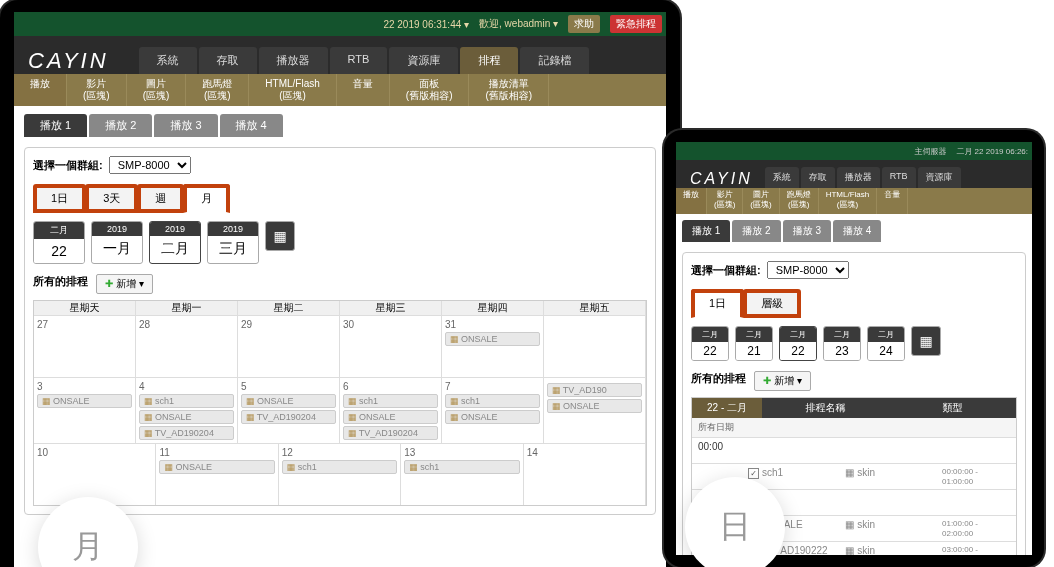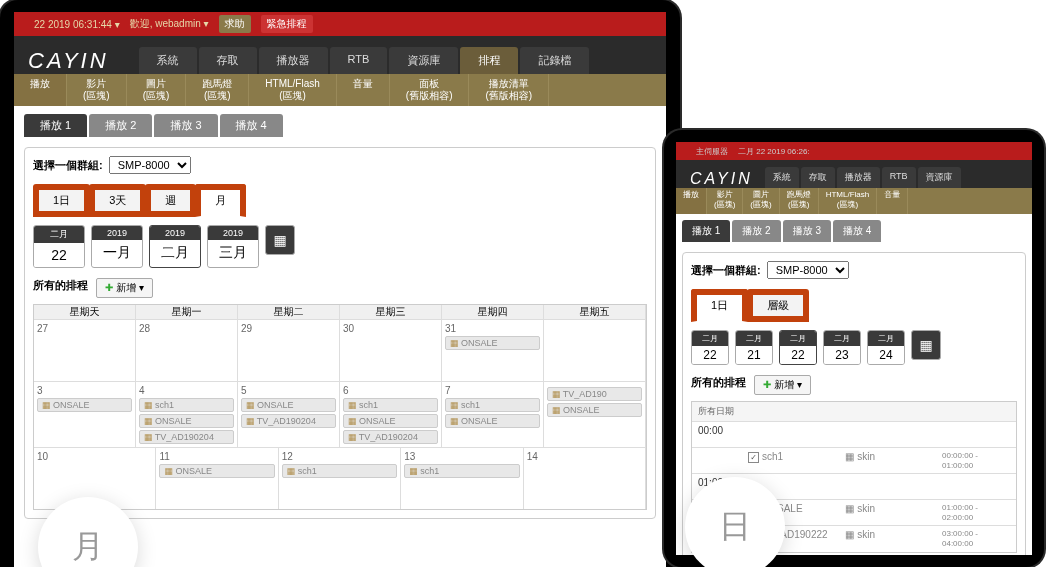--- a/index.html
+++ b/index.html
@@ -1,20 +1,20 @@
 <!DOCTYPE html>
 <html><head>
 <meta charset="utf-8">
 <style>
 *{box-sizing:border-box;margin:0;padding:0;font-family:Arial,'Microsoft YaHei',sans-serif}
 body{background:#fff;width:1054px;height:567px;position:relative;overflow:hidden}
 .laptop{position:absolute;left:0;top:0;width:680px;height:567px;background:#000;border-radius:18px 18px 0 0;padding:12px 14px 0;box-shadow:0 0 0 2px #2a2a2a}
 .tablet{position:absolute;right:10px;top:130px;width:380px;height:437px;background:#000;border-radius:18px;padding:12px;box-shadow:0 0 0 2px #2a2a2a}
 .screen{background:#fff;width:100%;height:100%;overflow:hidden;font-size:11px}
-.topbar{background:#b91c1c;color:#ccc;height:24px;display:flex;align-items:center;justify-content:flex-start;padding:0 20px;gap:10px;font-size:10px}
+.topbar{background:#14532d;color:#ccc;height:24px;display:flex;align-items:center;justify-content:flex-end;padding:0 4px;gap:10px;font-size:10px}
 .topbar .dt{color:#e6d7a8}
 .topbar .wel{color:#e6d7a8}
 .topbar .help{background:#8a7a4a;padding:2px 6px;border-radius:2px;color:#fff}
 .topbar .emerg{background:#c33;padding:2px 6px;border-radius:2px;color:#fff}
 .logo-row{background:#2b2b2b;display:flex;align-items:flex-end;padding:0 14px;height:38px}
 .logo{color:#fff;font-size:22px;font-weight:300;letter-spacing:3px;margin-right:30px;font-style:italic}
 .mainnav{display:flex;gap:2px;flex:1}
 .mainnav .tab{background:#3a3a3a;color:#ddd;padding:6px 18px;border-radius:3px 3px 0 0;font-size:11px;cursor:pointer}
 .mainnav .tab.active{background:#6b5d3a;color:#fff}
 .subnav{background:#8a7a4a;display:flex;padding:0;height:32px}
@@ -22,21 +22,21 @@
 .subnav .sub.active{background:#847142}
 .content{padding:8px 10px;background:#fff}
 .playtabs{display:flex;gap:0;margin-bottom:10px}
 .playtabs .pt{background:#888;color:#fff;padding:4px 16px;font-size:11px;cursor:pointer;border-radius:3px 3px 0 0;margin-right:2px}
 .playtabs .pt.active{background:#3a3a3a}
 .tablet .playtabs .pt{padding:4px 10px;font-size:10px}
 .panel{border:1px solid #ccc;border-radius:4px;padding:8px}
 .grp-row{display:flex;align-items:center;gap:6px;margin-bottom:10px;font-size:11px}
 .grp-row select{font-size:11px;padding:1px 4px}
 .viewtabs{display:flex;gap:0;margin-bottom:8px}
-.viewtabs .vt{border:6px solid #c2410c;padding:3px 14px;font-size:11px;background:#f3f3f3;cursor:pointer;border-radius:3px 3px 0 0;margin-right:-1px}
+.viewtabs .vt{border:4px solid #c2410c;padding:3px 14px;font-size:11px;background:#f3f3f3;cursor:pointer;border-radius:3px 3px 0 0;margin-right:-1px}
 .viewtabs .vt.active{background:#fff;border-bottom:1px solid #fff;position:relative;z-index:1}
 .datecards{display:flex;gap:6px;margin-bottom:10px}
 .dc{border:1px solid #aaa;border-radius:3px;overflow:hidden;text-align:center;min-width:52px;cursor:pointer}
 .dc .top{background:#3a3a3a;color:#fff;font-size:9px;padding:2px 6px}
 .dc .bot{background:#fff;padding:4px 6px;font-size:14px;font-weight:normal}
 .dc.sel{border-color:#444}
 .calbtn{border:1px solid #aaa;border-radius:3px;width:30px;height:30px;background:#3a3a3a;display:flex;align-items:center;justify-content:center;color:#fff;cursor:pointer;font-size:14px}
 .tool-row{display:flex;align-items:flex-start;gap:8px;margin-bottom:6px;font-size:11px}
 .addbtn{border:1px solid #aaa;padding:2px 8px;border-radius:2px;background:#f5f5f5;cursor:pointer;font-size:10px}
 .addbtn::before{content:'✚ ';color:#3a3}
@@ -307,20 +307,25 @@
               <div class="top">二月</div>
               <div class="bot">24</div>
             </div>
             <div class="calbtn">▦</div>
           </div>
     <div class="tool-row">
       <b>所有的排程</b>
       <span class="addbtn"><span>新增</span> ▾</span>
     </div>
     <div class="daytable">
+      <div class="hd">
+        <div class="c">22 - 二月</div>
+        <div class="c">排程名稱</div>
+        <div class="c">類型</div>
+      </div>
       <div class="allday">所有日期</div>
       <div id="t-daybody">
               <div class="drow">
                 <div class="tc">00:00</div>
                 <div class="nc"></div>
                 <div class="kc"></div>
                 <div class="rc"></div>
               </div>
               <div class="drow">
                 <div class="tc"></div>

